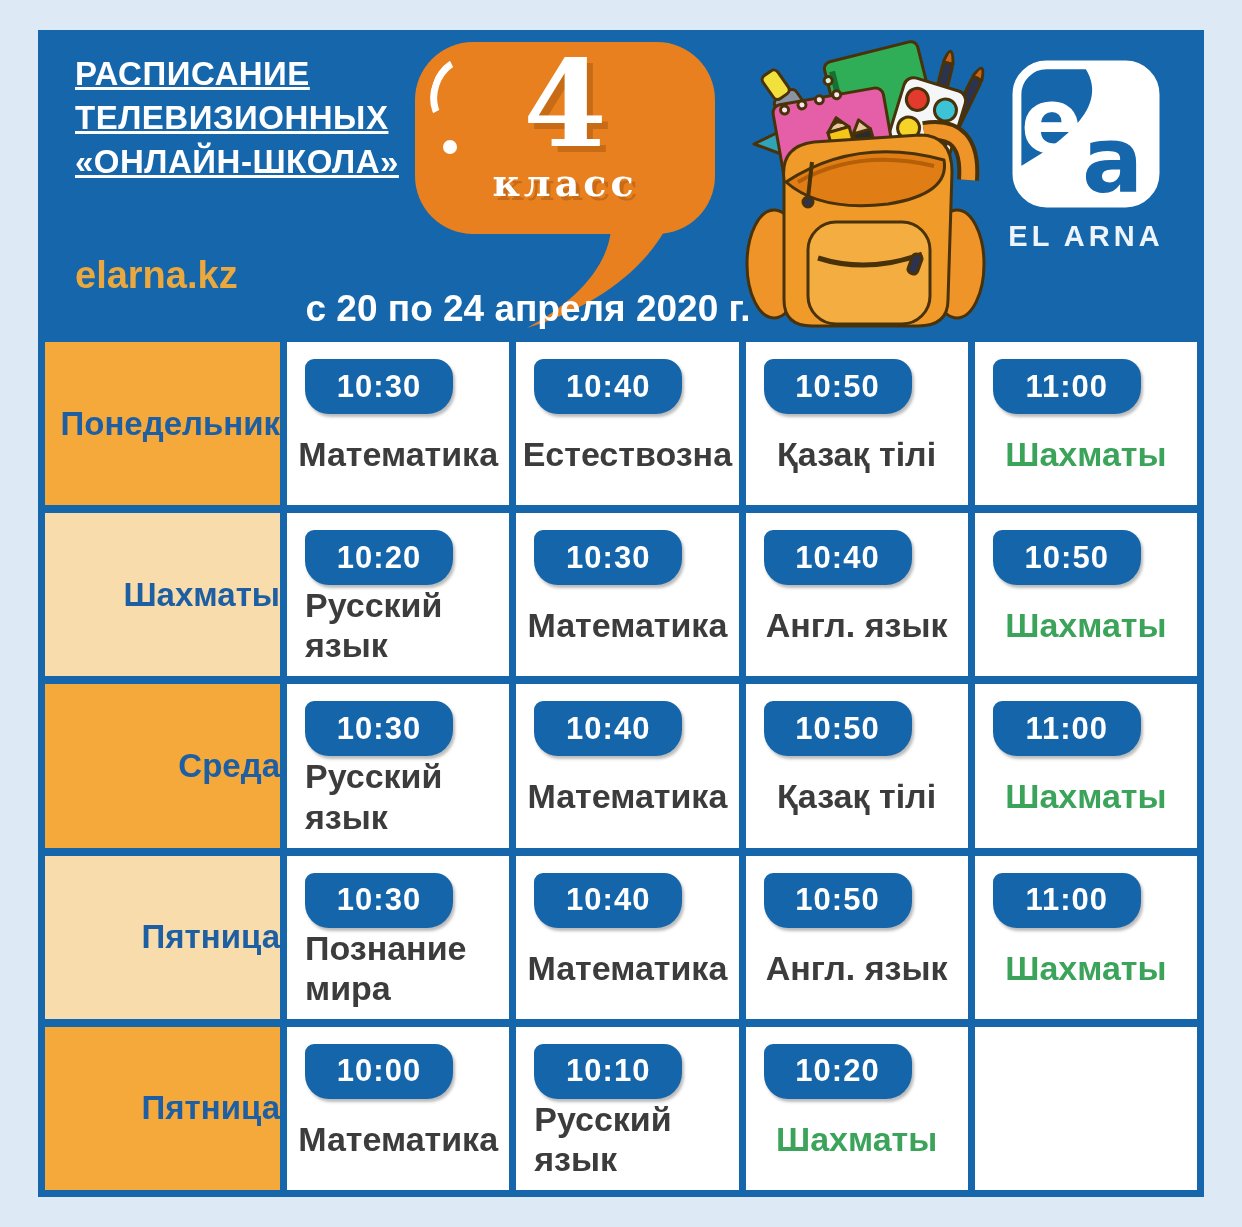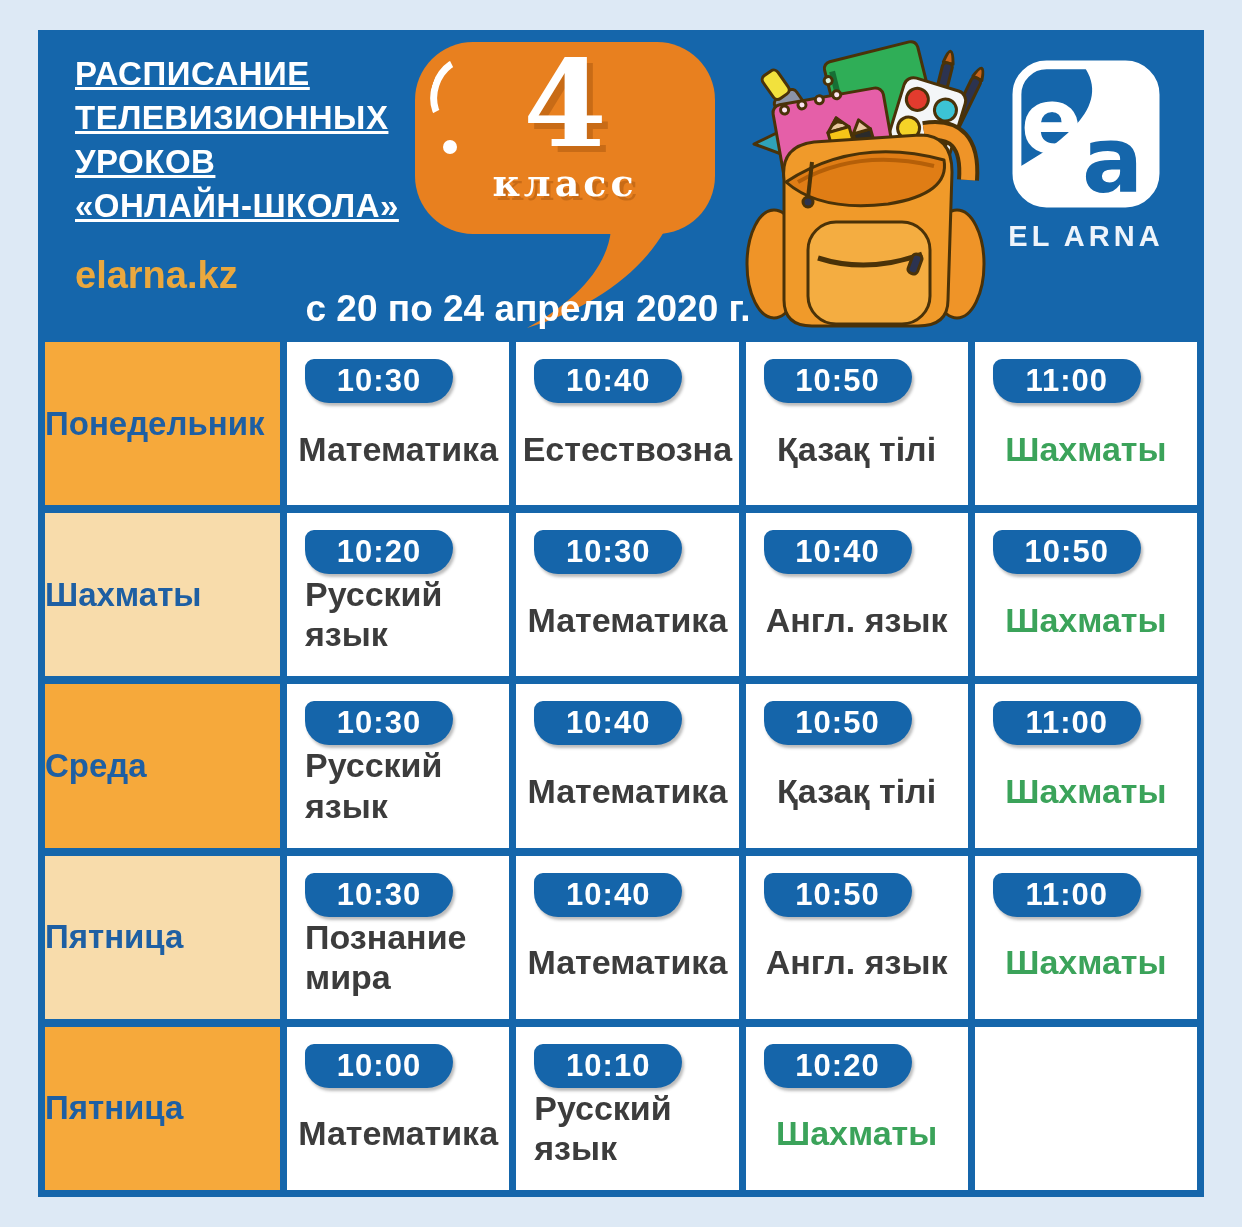--- a/index.html
+++ b/index.html
@@ -68,30 +68,30 @@
   .table {
     position:absolute; left:0; top:312px; width:100%; height:855px;
     display:grid;
     grid-template-columns:235px repeat(4, 1fr);
     grid-auto-rows:1fr;
     gap:8px 7px;
     padding:0 7px 7px 7px;
   }
   .row { display:contents; }
   .day-cell {
-    display:flex; align-items:center; justify-content:flex-start;
+    display:flex; align-items:center; justify-content:flex-end;
     font-size:33px; font-weight:bold; color: var(--day-text-blue, #1e5fa3);
   }
   .day-cell.orange { background: var(--day-orange, #f6a93b); }
   .day-cell.cream  { background: var(--day-cream, #f8dcab); }
   .lesson-cell {
     background:#fff; display:flex; flex-direction:column; overflow:hidden;
   }
   .time-badge {
-    margin:17px 0 0 18px; width:148px; height:44px; flex:0 0 auto;
+    margin:17px 0 0 18px; width:148px; height:55px; flex:0 0 auto;
     background: var(--badge-blue, #1565aa); color:#fff;
     font-size:31px; font-weight:bold; letter-spacing:1px;
     display:flex; align-items:center; justify-content:center;
     border-radius:9px 18px 26px 24px;
     box-shadow:2px 3px 3px rgba(30,30,30,.3);
   }
   .subject {
     flex:1; display:flex; align-items:center; justify-content:center;
     font-size:34px; font-weight:bold; color: var(--subject-dark, #3c3c3c);
     white-space:nowrap; padding-bottom:10px;
@@ -105,21 +105,20 @@
 </head>
 <body>
 
 <div class="card">
 
   <div class="hdr">
 
     <div class="title-block">
       <div>РАСПИСАНИЕ</div>
       <div>ТЕЛЕВИЗИОННЫХ</div>
-      <div>УРОКОВ</div>
       <div>«ОНЛАЙН-ШКОЛА»</div>
     </div>
 
     <div class="site-url">elarna.kz</div>
 
     <div class="bubble">
       <span class="shine"></span>
       <span class="shine-dot"></span>
       <div class="grade-num">4</div>
       <div class="grade-word">класс</div>

